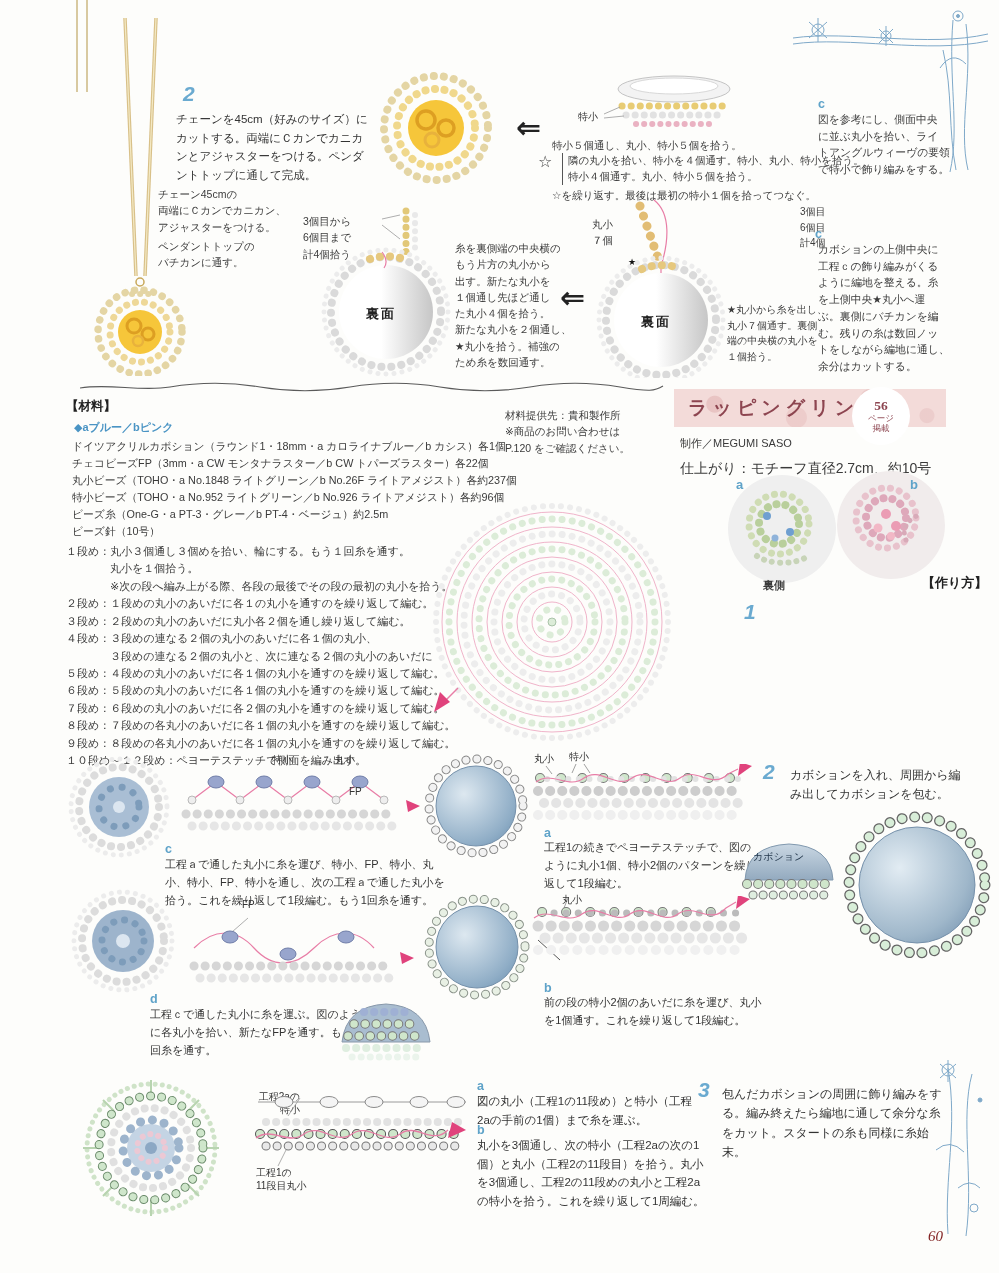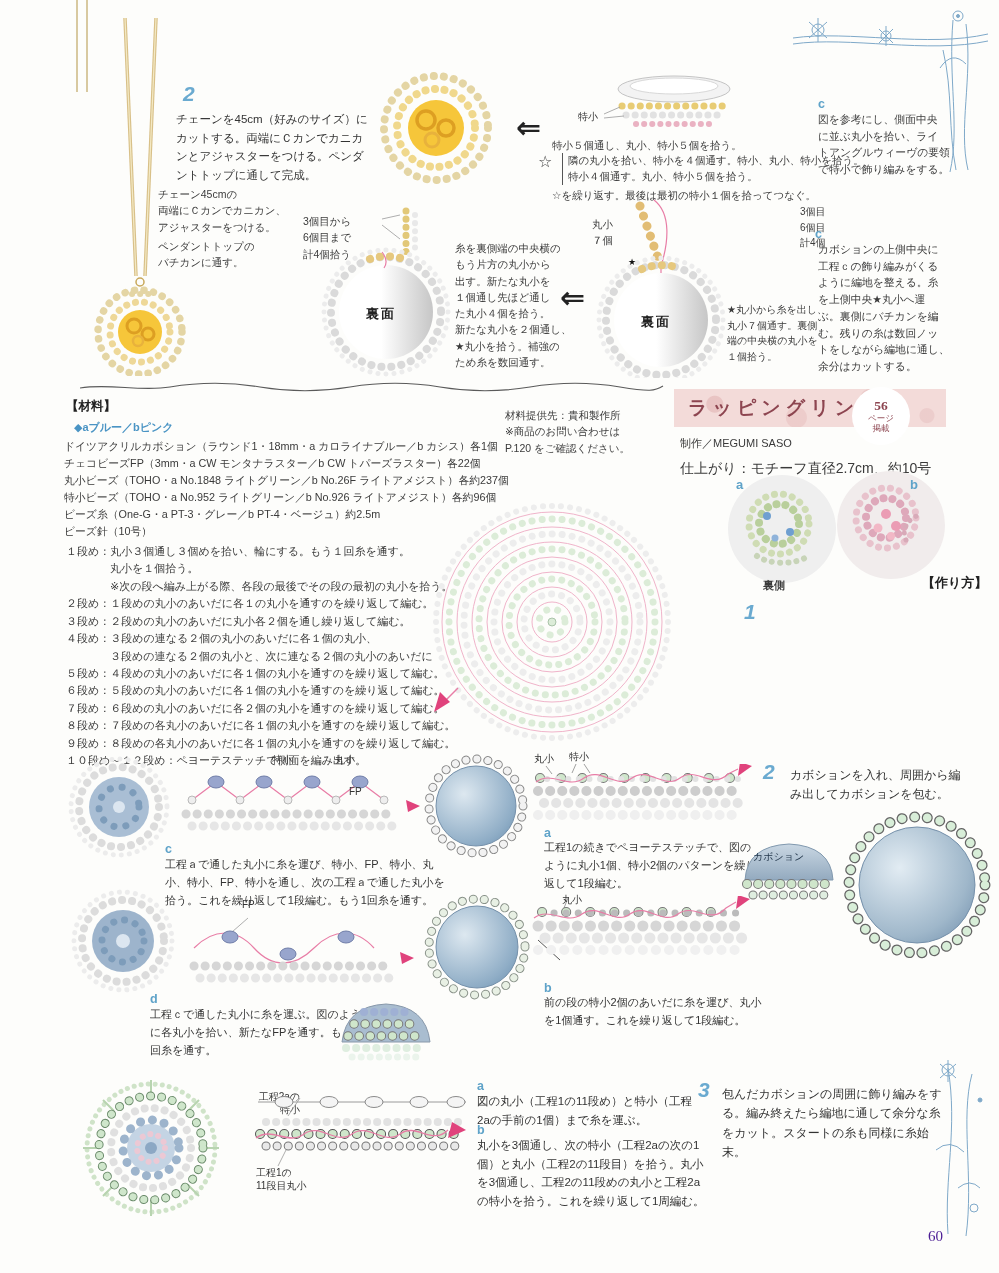--- a/index.html
+++ b/index.html
@@ -21,21 +21,21 @@
       radial-gradient(circle at 45% 75%, rgba(228,182,182,.4) 0 10px, transparent 11px),
       radial-gradient(circle at 72% 25%, rgba(222,176,176,.4) 0 9px, transparent 10px),
       radial-gradient(circle at 93% 70%, rgba(228,188,188,.45) 0 7px, transparent 8px);}
   .banner-title{position:absolute;left:14px;top:0;line-height:38px;font-size:19px;letter-spacing:5px;
     color:#8d4550;font-weight:bold;font-family:"Liberation Serif","DejaVu Serif",serif;}
   .badge{position:absolute;left:852px;top:387px;width:58px;height:58px;border-radius:50%;background:#fff;
     display:flex;flex-direction:column;align-items:center;justify-content:center;color:#8d4550;z-index:2;}
   .badge .n{font-size:13.5px;font-weight:bold;font-family:"Liberation Serif","DejaVu Serif",serif;}
   .badge .l{font-size:8.5px;line-height:1.15;text-align:center;white-space:pre-line;}
   .heading{position:absolute;font-size:12.5px;font-weight:bold;color:#222;}
-  .pagenum{position:absolute;font-size:15px;color:#4c1d95;font-family:"Liberation Serif","DejaVu Serif",serif;}
+  .pagenum{position:absolute;font-size:15px;font-style:italic;color:#7f1d1d;font-family:"Liberation Serif","DejaVu Serif",serif;}
   .corner-lines{position:absolute;left:76px;top:0;width:8px;height:92px;border-left:2px solid #d8c9a0;border-right:2px solid #d8c9a0;}
   svg{display:block;}
 </style>
 </head>
 <body>
 
 <div class="page">
 
   <div class="corner-lines"></div>
 
@@ -182,21 +182,21 @@
       <circle cx="170" cy="8" r="1.5" fill="#7fa9c9"></circle>
     </g>
   </svg>
 
   <svg class="abs" style="left:80px;top:380px" width="585" height="14">
     <path d="M0,8 C30,3 60,12 90,7 S150,2 180,7 S240,12 270,7 S330,2 360,7 S420,12 450,7 S510,2 540,7 S575,11 583,6" fill="none" stroke="#5a5a5a" stroke-width="1.1"></path>
   </svg>
 
   <div class="heading" style="left:66px;top:398px">【材料】</div>
   <div class="abs" style="left:74px;top:420px;font-size:11px;font-weight:bold;color:#4a94c4">◆aブルー／bピンク</div>
-  <div class="abs nowrap" style="left:64px;top:438px;font-size:10.8px;line-height:1.58">
+  <div class="abs nowrap" style="left:72px;top:438px;font-size:10.8px;line-height:1.58">
     <div>ドイツアクリルカボション（ラウンド1・18mm・a カロライナブルー／b カシス）各1個</div>
     <div>チェコビーズFP（3mm・a CW モンタナラスター／b CW トパーズラスター）各22個</div>
     <div>丸小ビーズ（TOHO・a No.1848 ライトグリーン／b No.26F ライトアメジスト）各約237個</div>
     <div>特小ビーズ（TOHO・a No.952 ライトグリーン／b No.926 ライトアメジスト）各約96個</div>
     <div>ビーズ糸（One-G・a PT-3・グレー／b PT-4・ベージュ）約2.5m</div>
     <div>ビーズ針（10号）</div>
   </div>
   <div class="note" style="left:505px;top:407px">材料提供先：貴和製作所
 ※商品のお問い合わせは
 P.120 をご確認ください。</div>

